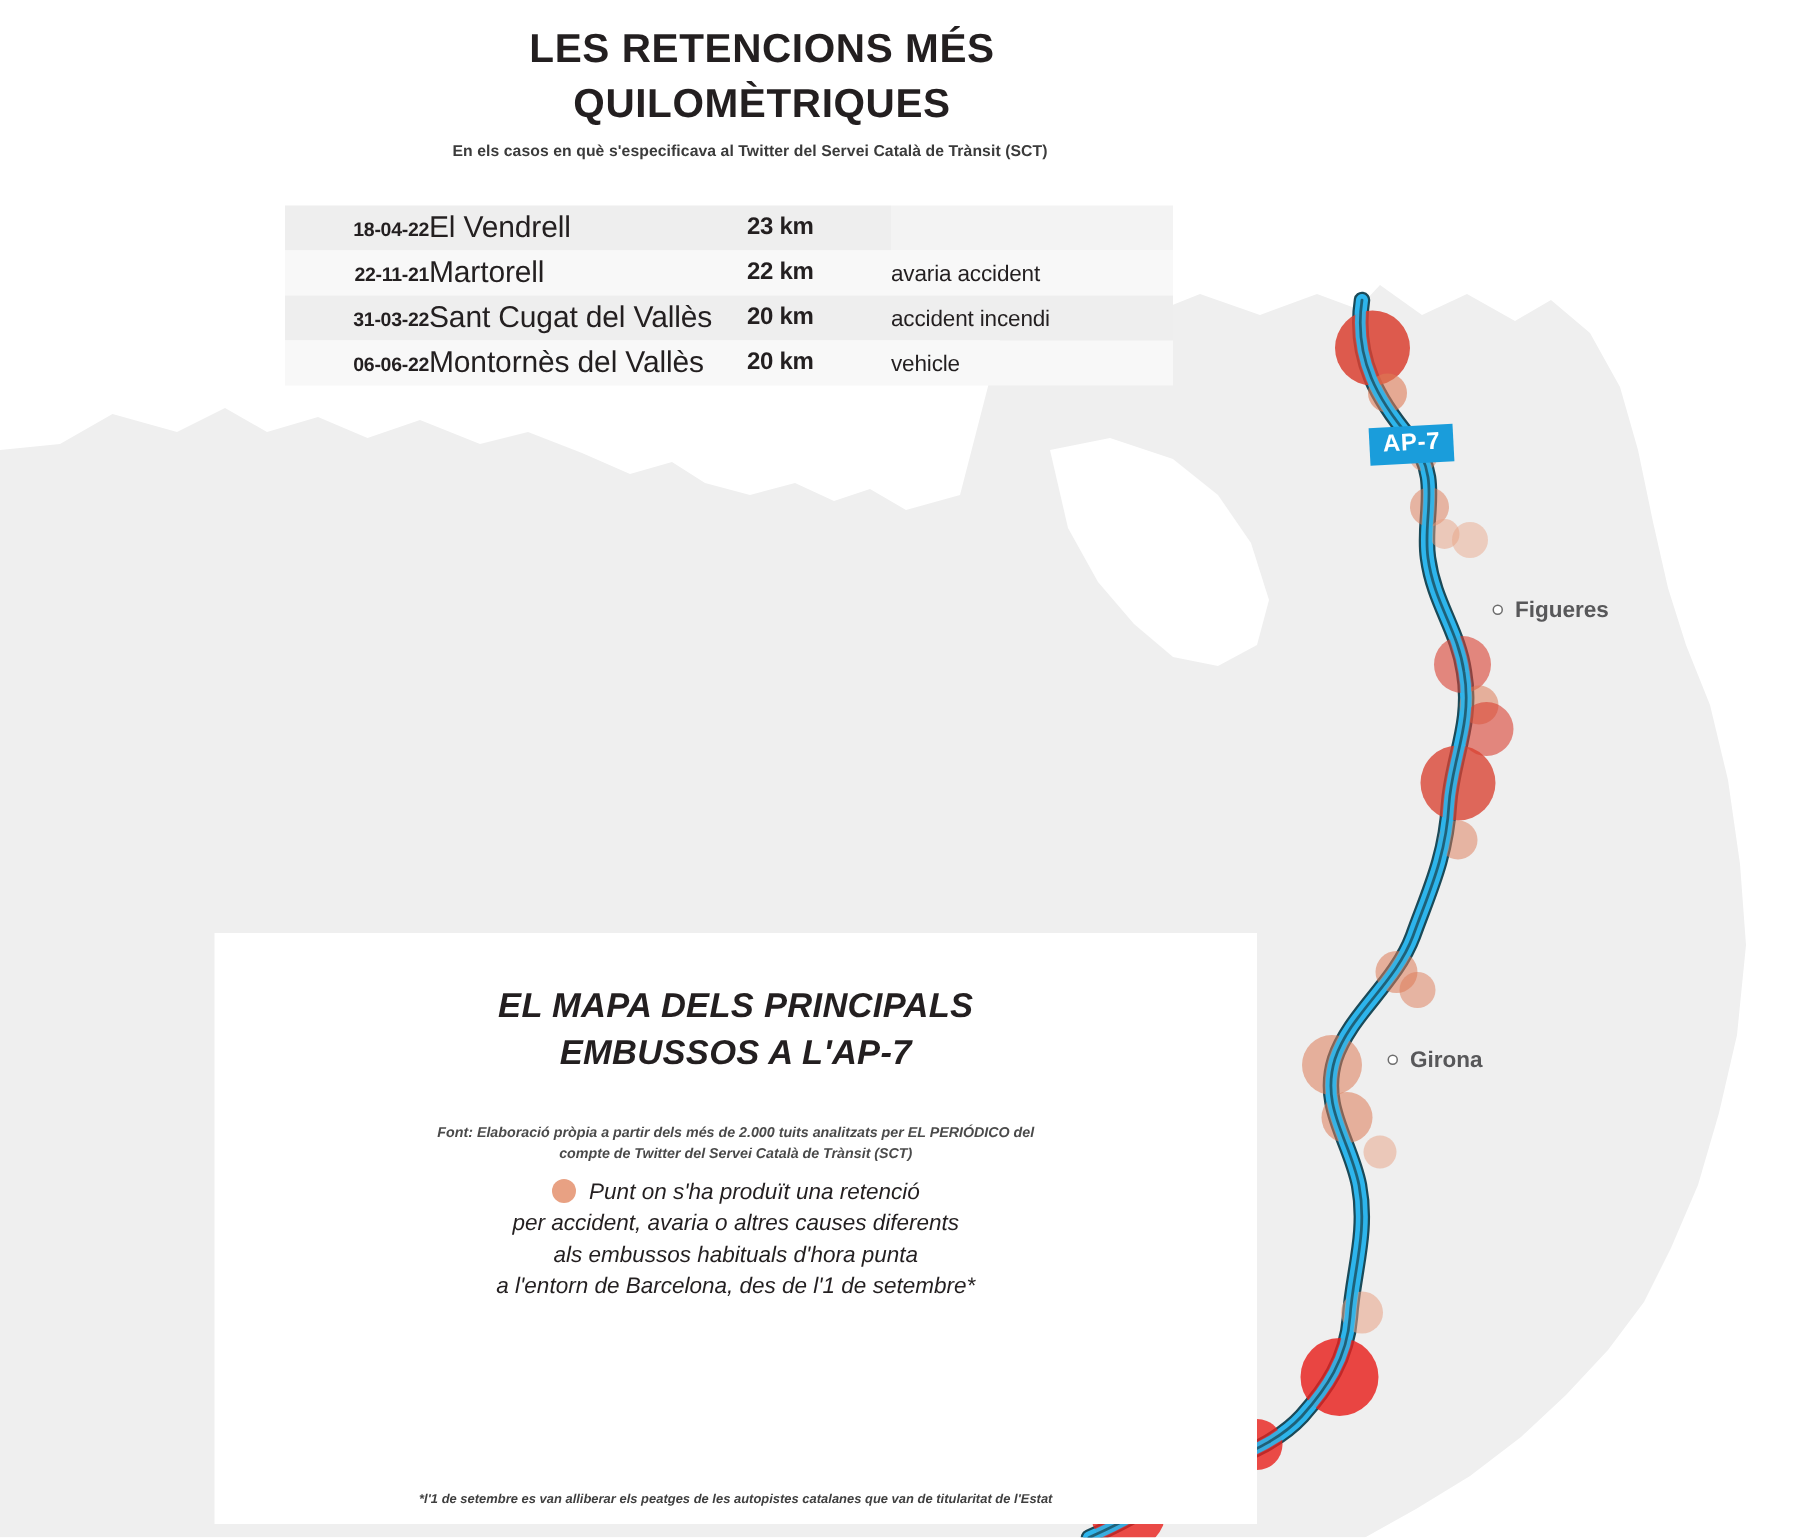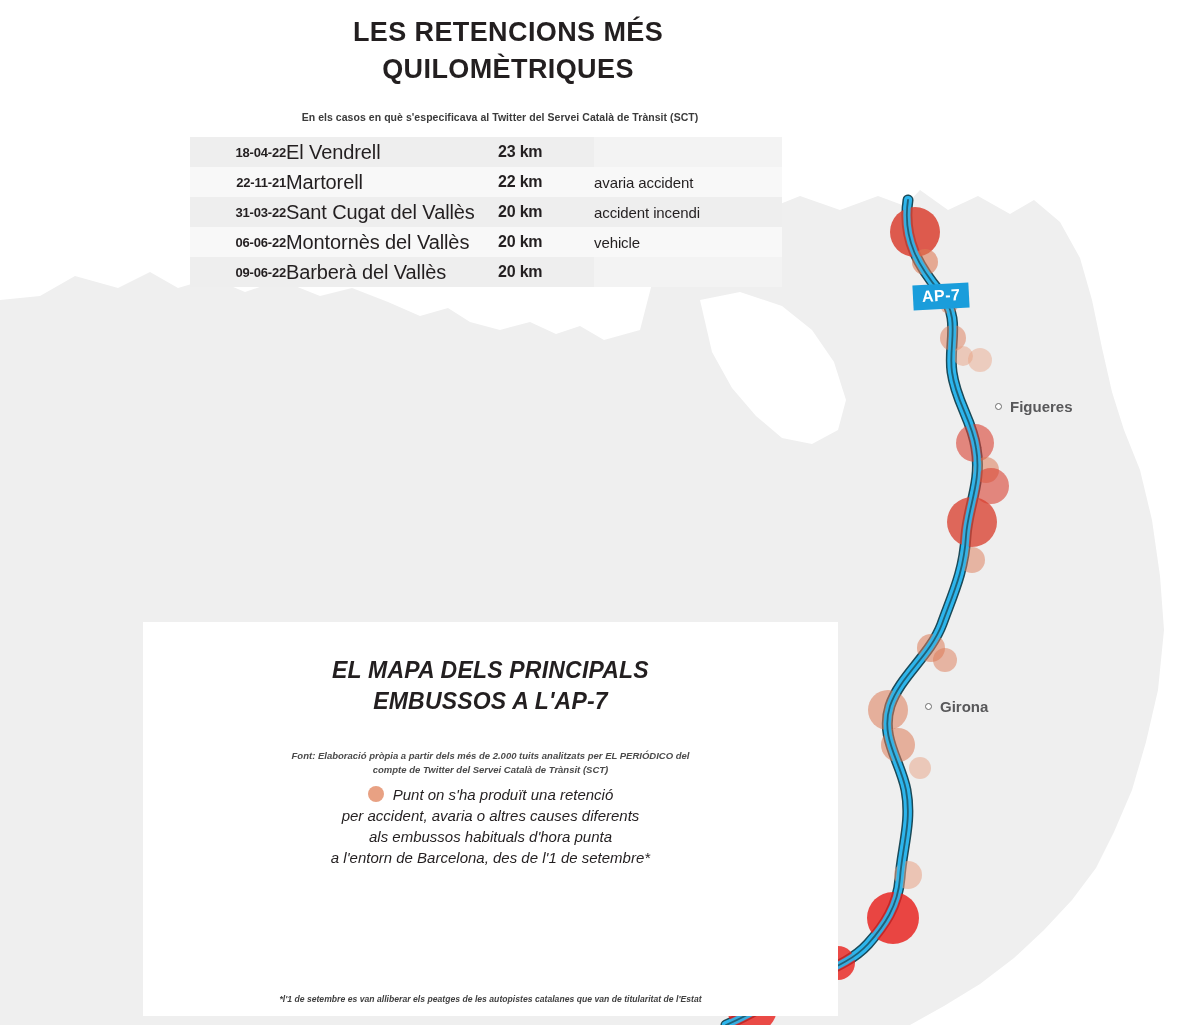--- a/index.html
+++ b/index.html
@@ -41,21 +41,21 @@
     letter-spacing: 0.4px;
     color: #231f20;
     line-height: 1.38;
     margin: 14px 0 0 16px;
     padding: 0 180px;
   }
   #top-subtitle {
     font-size: 10.5px;
     font-weight: bold;
     color: #3b3b3b;
-    margin-top: 22px;
+    margin-top: 6px;
     letter-spacing: 0.05px;
   }
 
   
   #ranking-table {
     position: absolute;
     left: 190px; top: 137px;
     width: 592px;
     border-collapse: collapse;
     z-index: 5;
@@ -311,26 +311,20 @@
           <td class="c-place">Sant Cugat del Vallès</td>
           <td class="c-km">20 km</td>
           <td class="c-extra">accident incendi</td>
         </tr>
         <tr class="even">
           <td class="c-date">06-06-22</td>
           <td class="c-place">Montornès del Vallès</td>
           <td class="c-km">20 km</td>
           <td class="c-extra">vehicle</td>
         </tr>
-        <tr class="odd">
-          <td class="c-date">09-06-22</td>
-          <td class="c-place">Barberà del Vallès</td>
-          <td class="c-km">20 km</td>
-          <td class="c-extra blank"></td>
-        </tr>
       </tbody>
   </table>
 
   <div id="info-panel">
     <div id="panel-title">
       <div>EL MAPA DELS PRINCIPALS</div>
       <div>EMBUSSOS A L'AP-7</div>
     </div>
     <div id="panel-source">
       <div>Font: Elaboració pròpia a partir dels més de 2.000 tuits analitzats per EL PERIÓDICO del</div>

